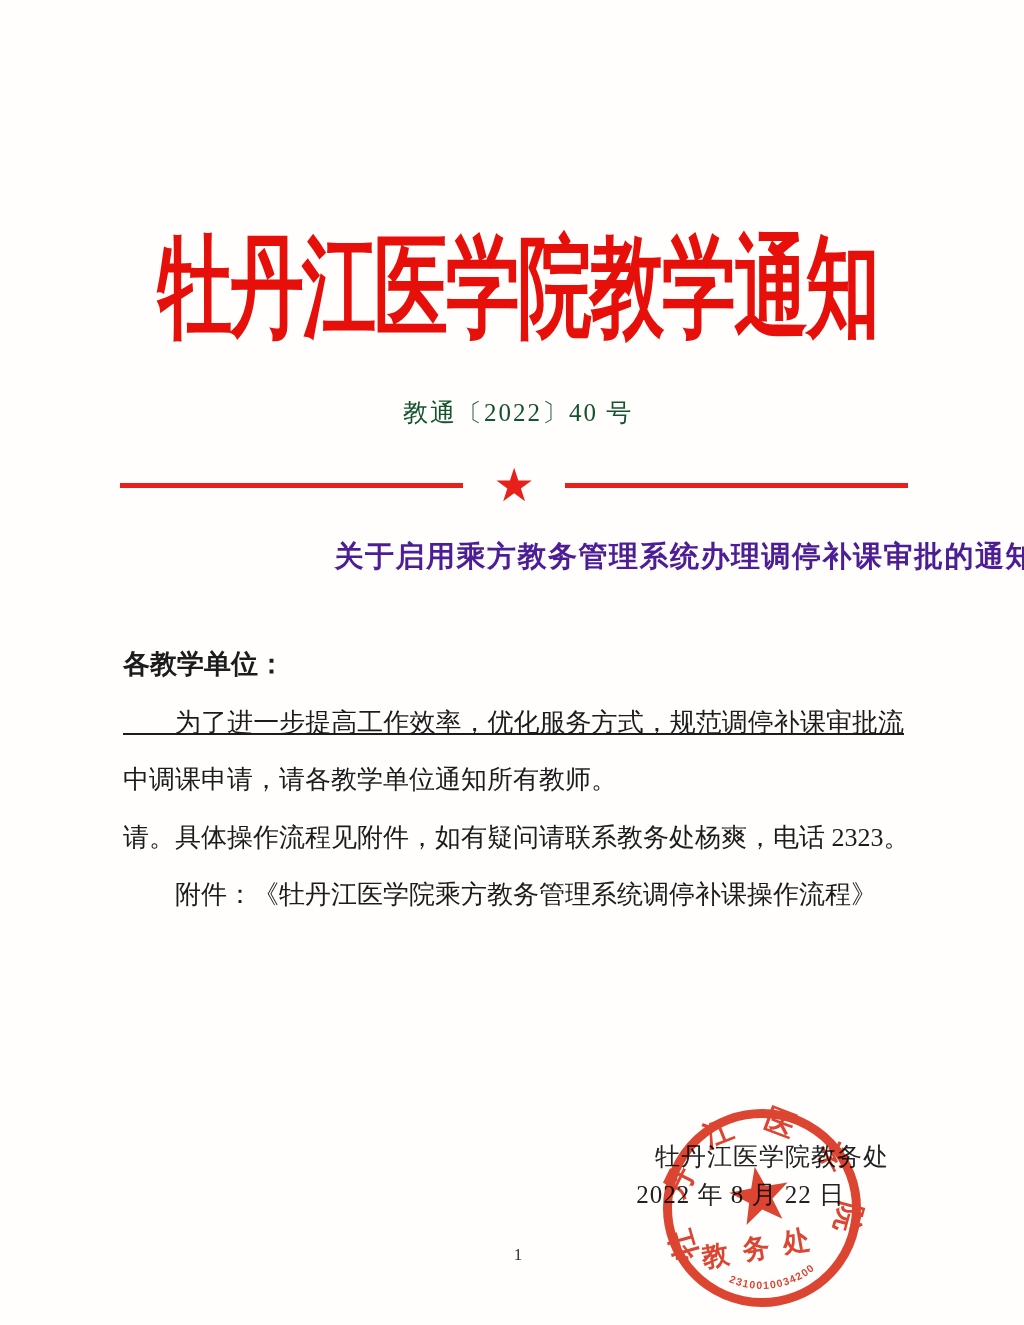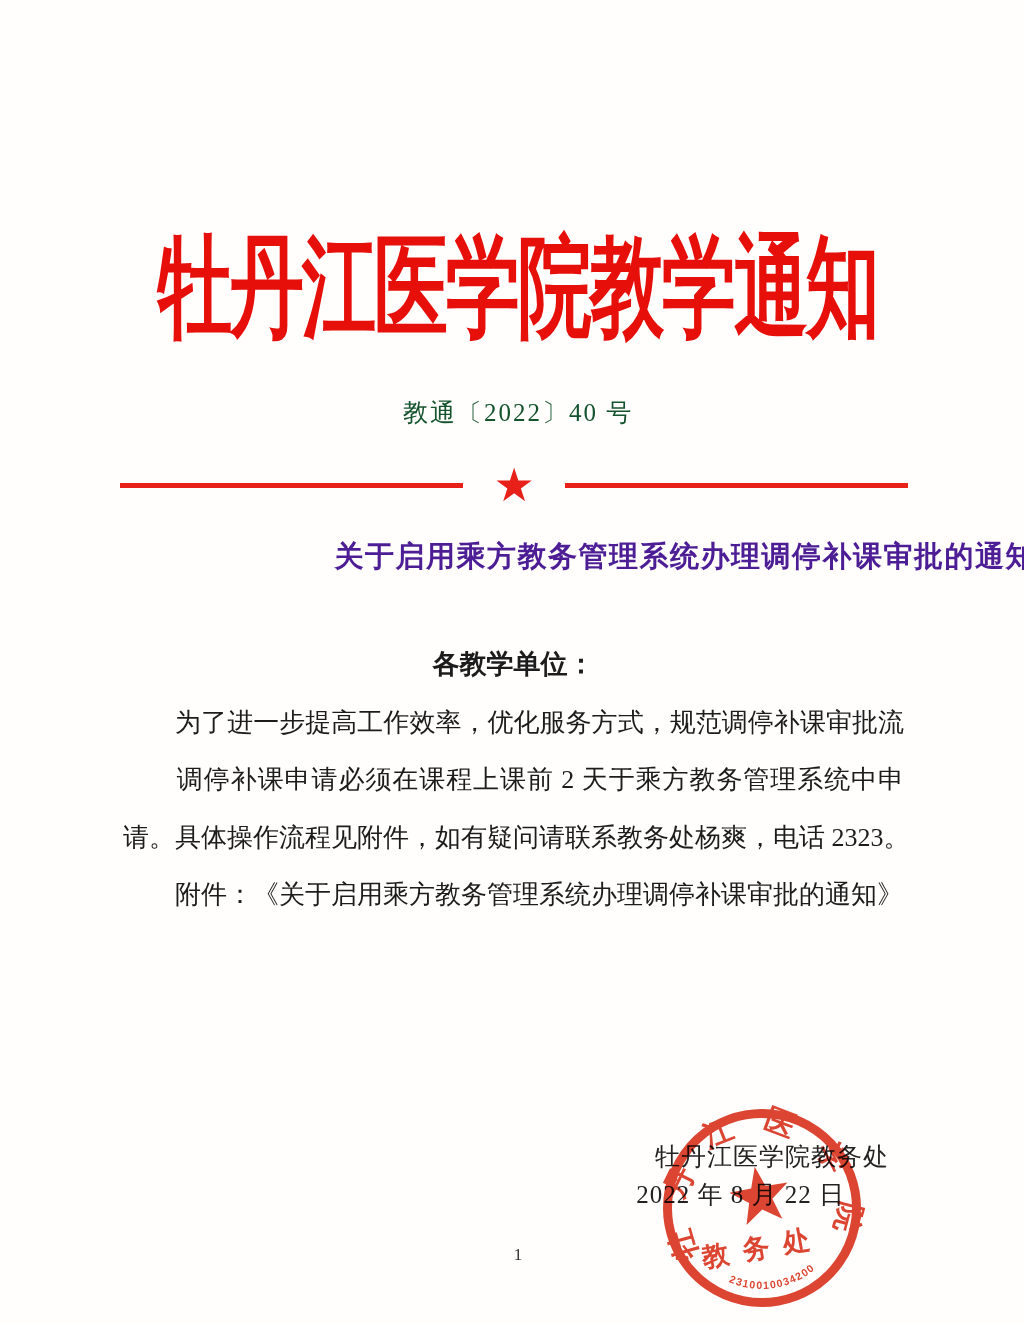--- a/index.html
+++ b/index.html
@@ -56,26 +56,27 @@
     color:#4c1d95;
     white-space:nowrap;
   }
   
   .body-block{
     position:absolute;top:636px;left:123px;width:781px;
     line-height:57.5px;
     font-size:26px;
     color:#1c1c1c;
   }
-  .salutation{font-weight:bold;font-size:27px;text-align:center;}
+  .salutation{font-weight:bold;font-size:27px;}
   .b-line{white-space:nowrap;}
   .b-line.justify{
     white-space:normal;
     text-align:justify;
     text-align-last:justify;
+    text-decoration:underline;
   }
   
   .sig-org{
     position:absolute;top:1143px;right:147px;
     height:28px;line-height:28px;
     font-size:25px;letter-spacing:1px;
     color:#222;white-space:nowrap;
   }
   .sig-date{
     position:absolute;top:1181px;right:191px;
@@ -111,23 +112,23 @@
     <div class="rule"></div>
     <div class="star">★</div>
     <div class="rule"></div>
   </div>
 
   <div class="notice-heading">关于启用乘方教务管理系统办理调停补课审批的通知</div>
 
   <div class="body-block">
     <div class="b-line salutation">各教学单位：</div>
     <div class="b-line justify">　　为了进一步提高工作效率，优化服务方式，规范调停补课审批流</div>
-    <div class="b-line justify">　　调停补课申请必须在课程上课前 2 天于乘方教务管理系统中申</div>
+    <div class="b-line">中调课申请，请各教学单位通知所有教师。</div>
     <div class="b-line">请。具体操作流程见附件，如有疑问请联系教务处杨爽，电话 2323。</div>
-    <div class="b-line">　　附件：《关于启用乘方教务管理系统办理调停补课审批的通知》</div>
+    <div class="b-line">　　附件：《牡丹江医学院乘方教务管理系统调停补课操作流程》</div>
   </div>
 
   <div class="sig-org">牡丹江医学院教务处</div>
 
   <div class="sig-date">2022 年 8 月 22 日</div>
 
   <div class="page-number">1</div>
 
   <svg class="seal" viewBox="0 0 220 220" xmlns="http://www.w3.org/2000/svg">
     <g transform="rotate(-10 110 110)">

